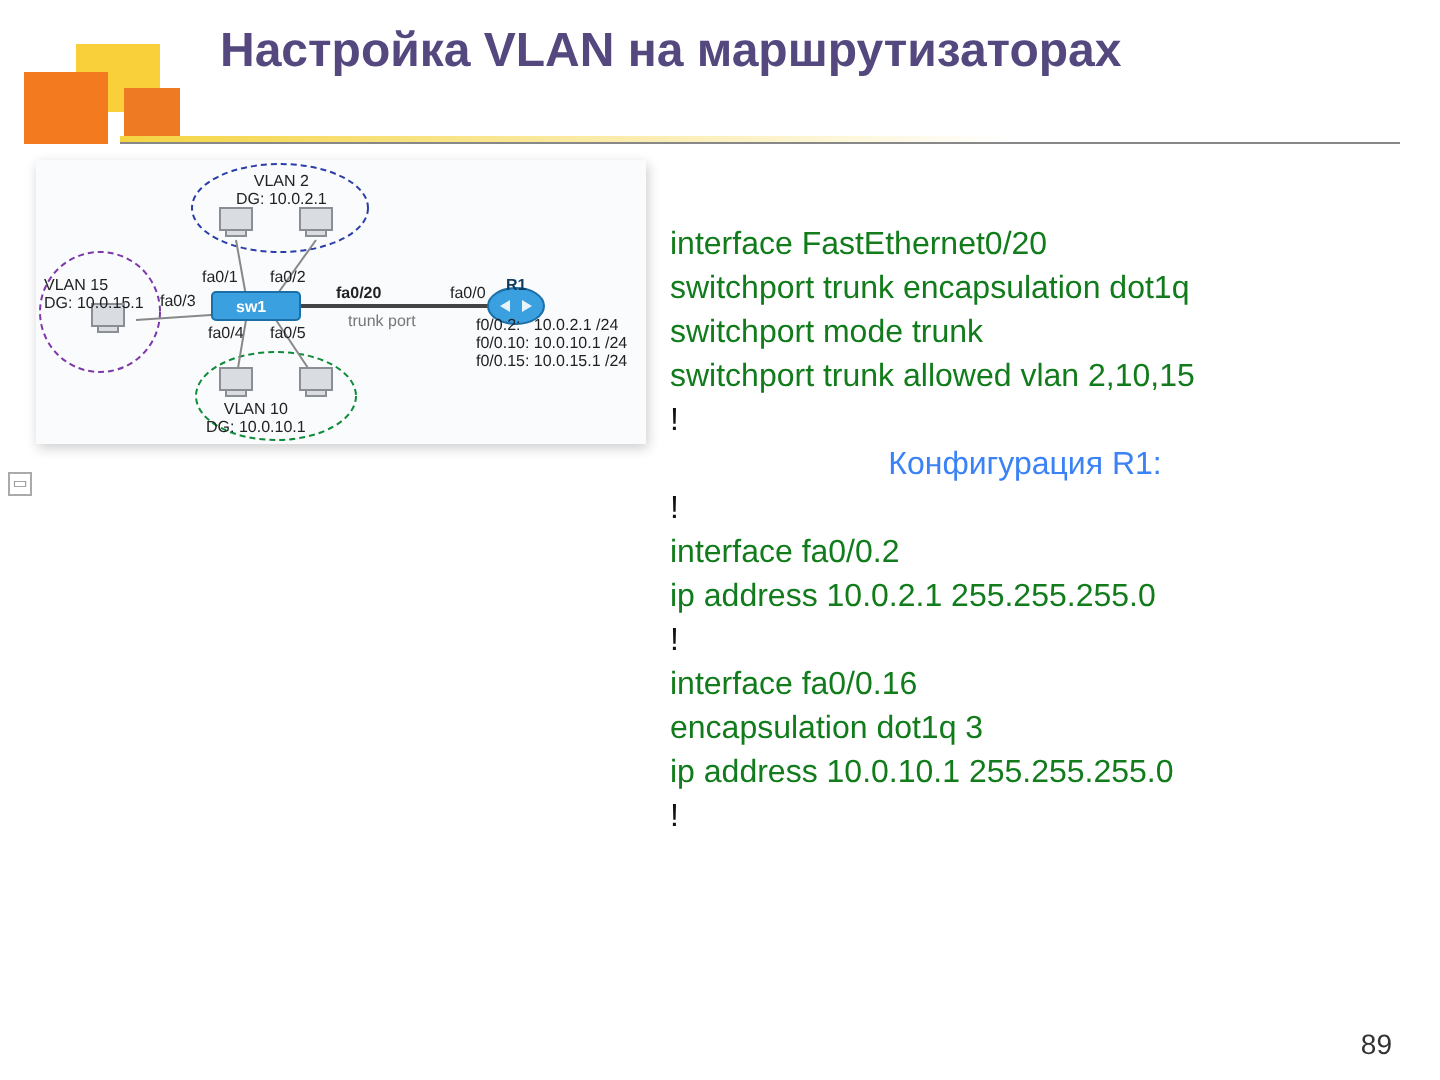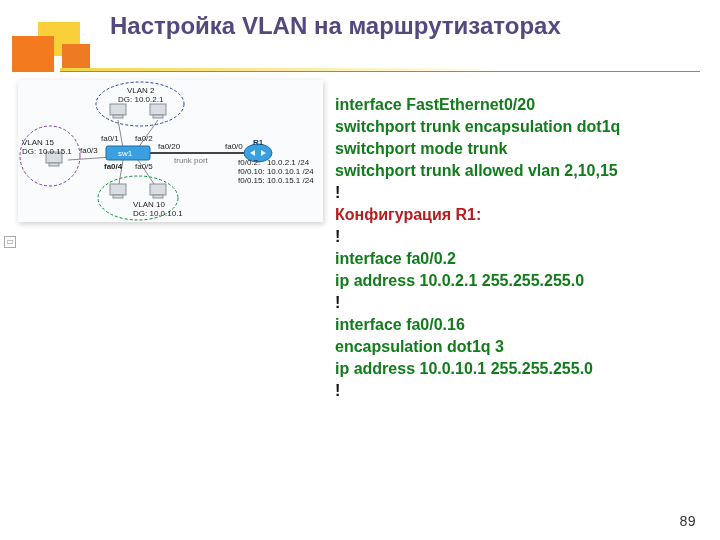--- a/index.html
+++ b/index.html
@@ -82,37 +82,36 @@
     font-size: 8px;
     color: #222;
     line-height: 9px;
     white-space: nowrap;
   }
   .d-label.grey { color: #777; margin-left: 11px; }
 
   .code {
     position: absolute;
     left: 335px;
-    top: 94px;
+    top: 112px;
     width: 355px;
     font-size: 16px;
     line-height: 22px;
-    font-weight: 700;
+    font-weight: 400;
   }
   .code .green { color: #127c1c; }
-  .code .blue  { color: #b91c1c; }
+  .code .blue  { color: #3b82f6; text-align: center; }
   .code .black { color: #111; }
 
   .pagenum {
     position: absolute;
     right: 24px;
     bottom: 10px;
     font-size: 14px;
     color: #333;
-    font-family: Liberation Mono, monospace;
   }
 
   .tinybox {
     position: absolute;
     left: 4px;
     top: 236px;
     width: 10px; height: 10px;
     border: 1px solid #aaa;
     font-size: 8px;
     line-height: 10px;
@@ -166,32 +165,32 @@
           <rect x="95" y="115" width="10" height="3"></rect>
         <rect x="132" y="104" width="16" height="11"></rect>
           <rect x="135" y="115" width="10" height="3"></rect>
       </g>
     </svg>
 
     <div class="d-label" style="left: 100px; top: 6px; text-align: center; white-space: pre;">VLAN 2
 DG: 10.0.2.1</div>
     <div class="d-label" style="left: 4px; top: 58px; white-space: pre;">VLAN 15
 DG: 10.0.15.1</div>
-    <div class="d-label" style="left: 115px; top: 120px; text-align: left; white-space: pre;">VLAN 10
+    <div class="d-label" style="left: 85px; top: 120px; text-align: center; white-space: pre;">VLAN 10
 DG: 10.0.10.1</div>
 
     <div class="d-label" style="left:83px; top:54px;">fa0/1</div>
     <div class="d-label" style="left:117px; top:54px;">fa0/2</div>
     <div class="d-label" style="left:62px; top:66px;">fa0/3</div>
-    <div class="d-label" style="left:86px; top:82px;font-weight:bold;">fa0/4</div>
+    <div class="d-label" style="left:86px; top:82px;">fa0/4</div>
     <div class="d-label" style="left:117px; top:82px;">fa0/5</div>
-    <div class="d-label" style="left:140px; top:62px;">fa0/20</div>
+    <div class="d-label" style="left:150px; top:62px;font-weight:bold;">fa0/20</div>
     <div class="d-label" style="left:207px; top:62px;">fa0/0</div>
 
-    <div class="d-label" style="left:100px; top:69px; color:#fff; font-weight:normal;">sw1</div>
+    <div class="d-label" style="left:100px; top:69px; color:#fff; font-weight:bold;">sw1</div>
     <div class="d-label" style="left:235px; top:58px; color:#103a5e; font-weight:bold;">R1</div>
     <div class="d-label grey" style="left:145px; top:76px;">trunk port</div>
     <div class="d-label" style="left:220px; top:78px; white-space:pre;">f0/0.2:   10.0.2.1 /24
 f0/0.10: 10.0.10.1 /24
 f0/0.15: 10.0.15.1 /24</div>
   </div>
 
   <div class="tinybox">▭</div>
 
   <div class="code">

